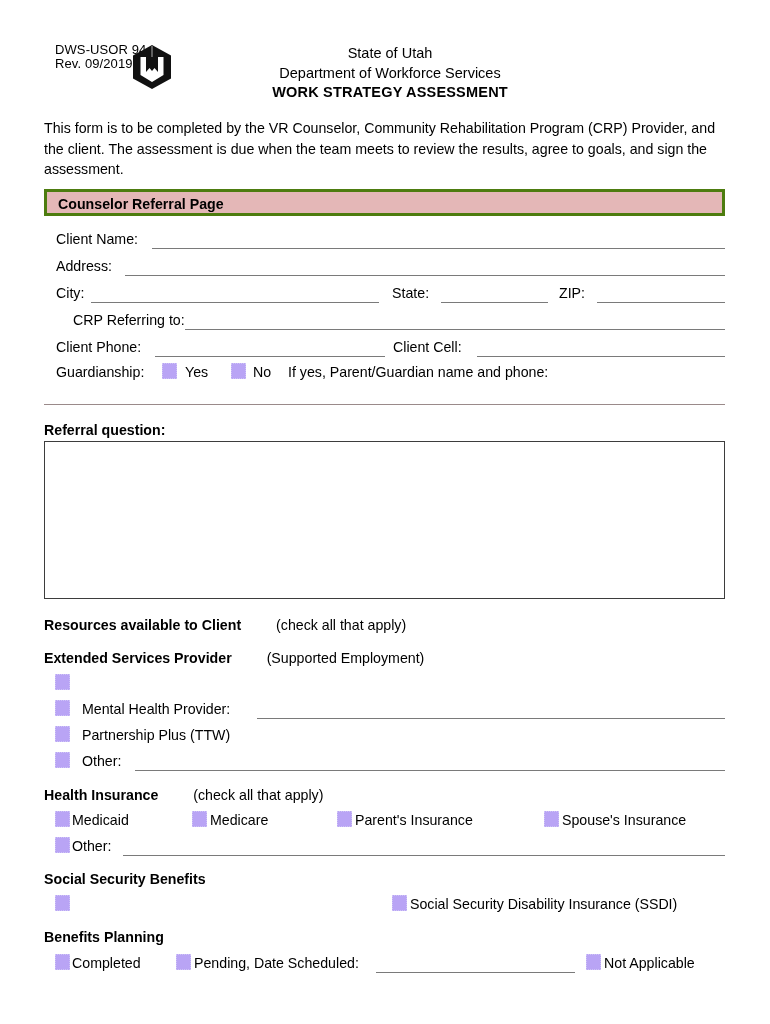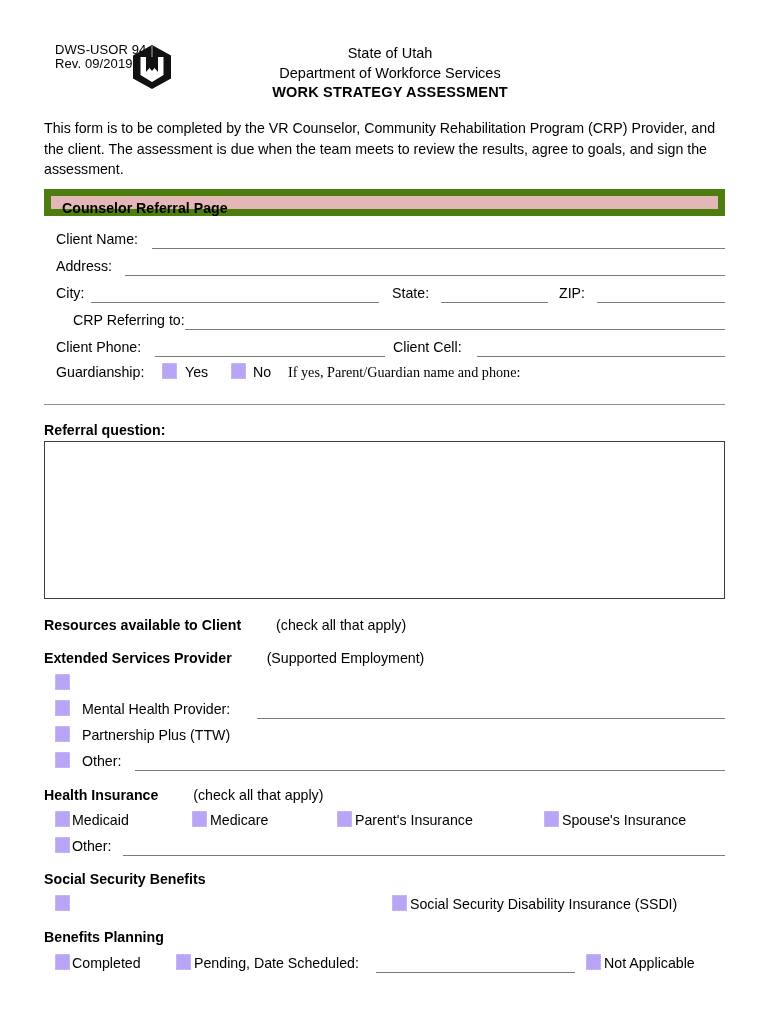--- a/index.html
+++ b/index.html
@@ -68,21 +68,21 @@
   }
 
   
   .section-bar {
     position: absolute;
     left: 44px;
     top: 189px;
     width: 681px;
     height: 27px;
     background: #e4b7b7;
-    border: 7px solid #4d7c0f;
+    border: 3px solid #4d7c0f;
     box-sizing: border-box;
   }
   .section-bar span {
     position: absolute;
     left: 11px;
     top: 4px;
     font-size: 14.2px;
     font-weight: bold;
   }
 
@@ -205,21 +205,21 @@
   <div class="rule" style="left:155px; top:356px; width:230px;"></div>
 
   <div class="lbl" style="left:393px; top:339px;">Client Cell:</div>
   <div class="rule" style="left:477px; top:356px; width:248px;"></div>
 
   <div class="lbl" style="left:56px; top:364px;">Guardianship:</div>
   <div class="cb" style="left:162px; top:363px;"></div>
   <div class="lbl" style="left:185px; top:364px;">Yes</div>
   <div class="cb" style="left:231px; top:363px;"></div>
   <div class="lbl" style="left:253px; top:364px;">No</div>
-  <div class="lbl" style="left:288px; top:364px;font-family:Liberation Serif, serif;">If yes, Parent/Guardian name and phone:</div>
+  <div class="lbl" style="left:288px; top:364px;">If yes, Parent/Guardian name and phone:</div>
 
   <div class="divider"></div>
 
   <div class="referral-label">Referral question:</div>
   <div class="referral-box"></div>
 
   <div class="head" style="left:44px; top:617px;">
     <b>Resources available to Client</b><span class="norm"> (check all that apply)</span>
   </div>
 

